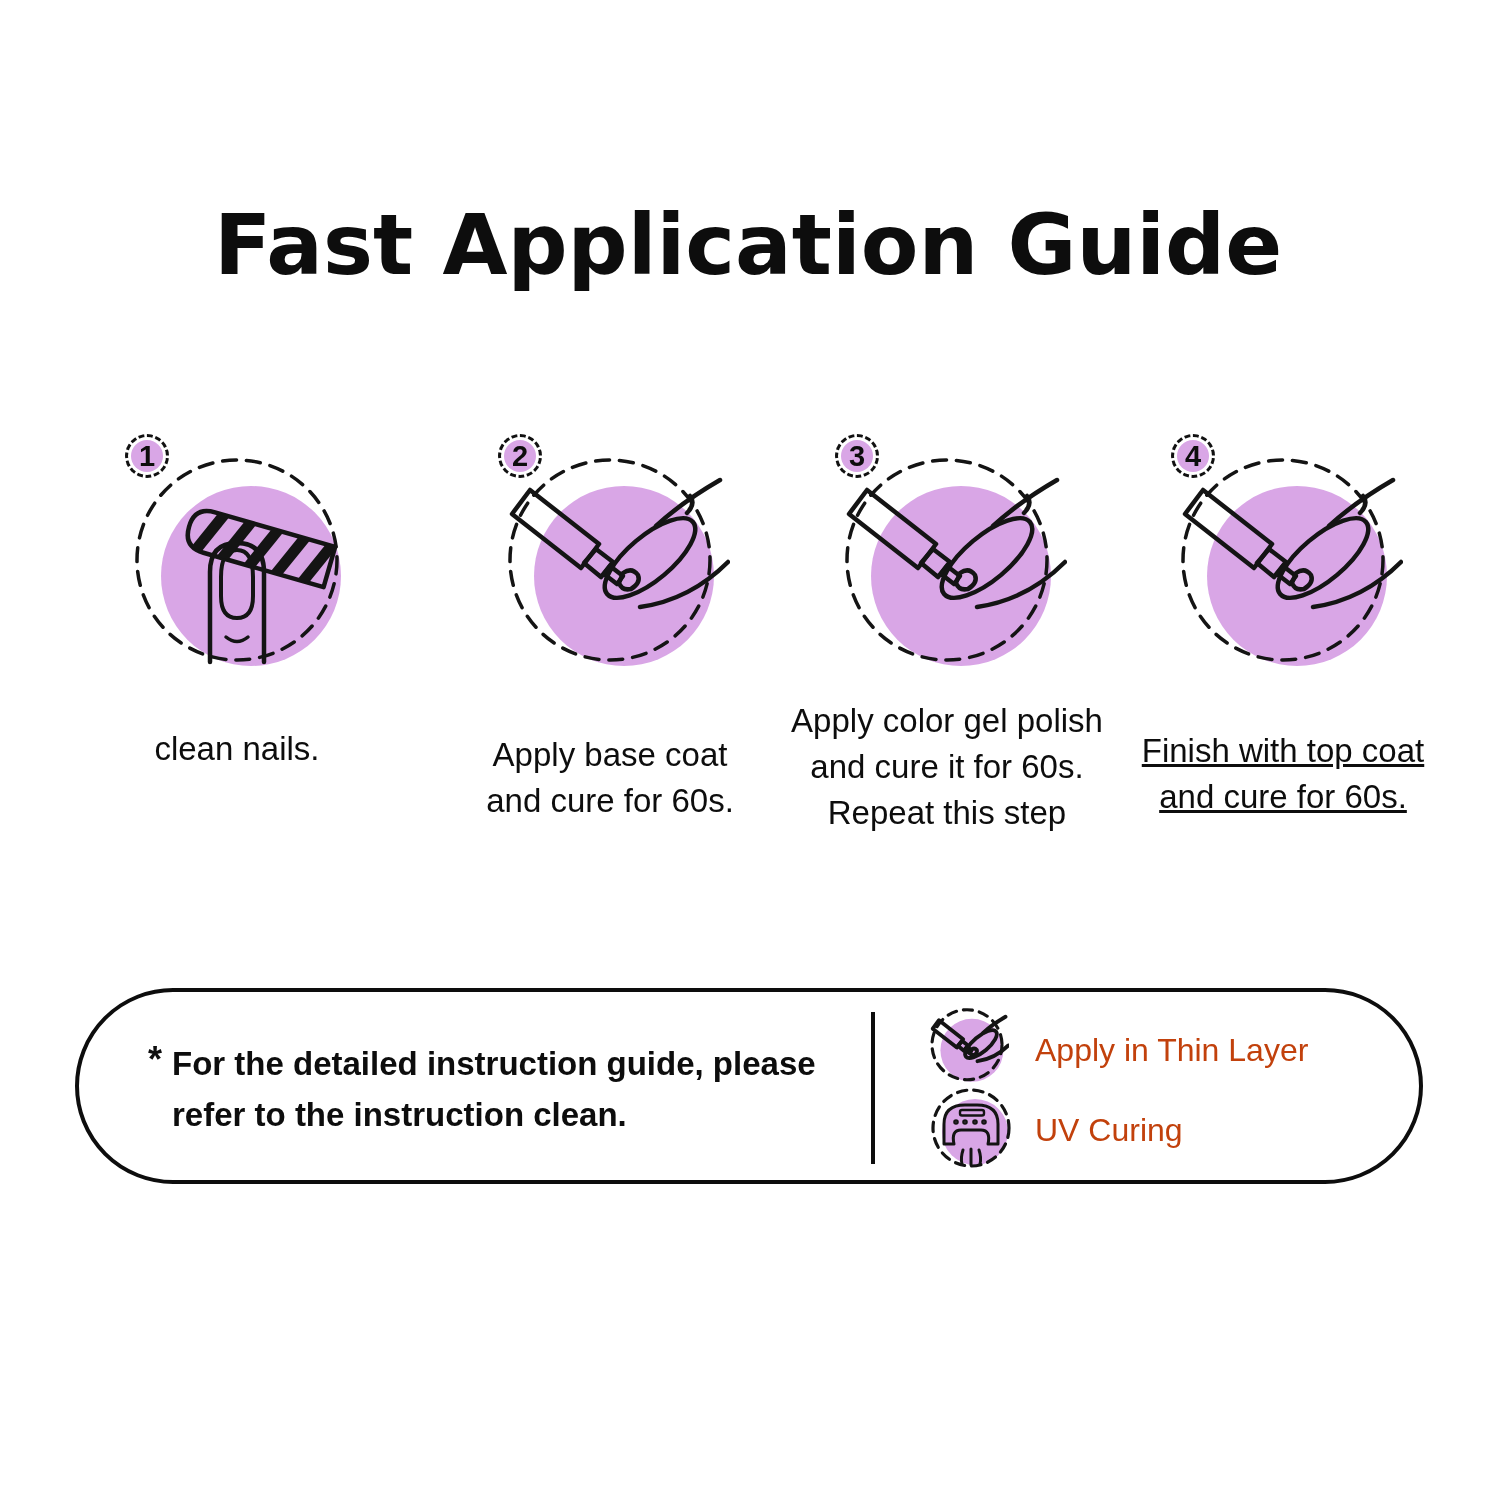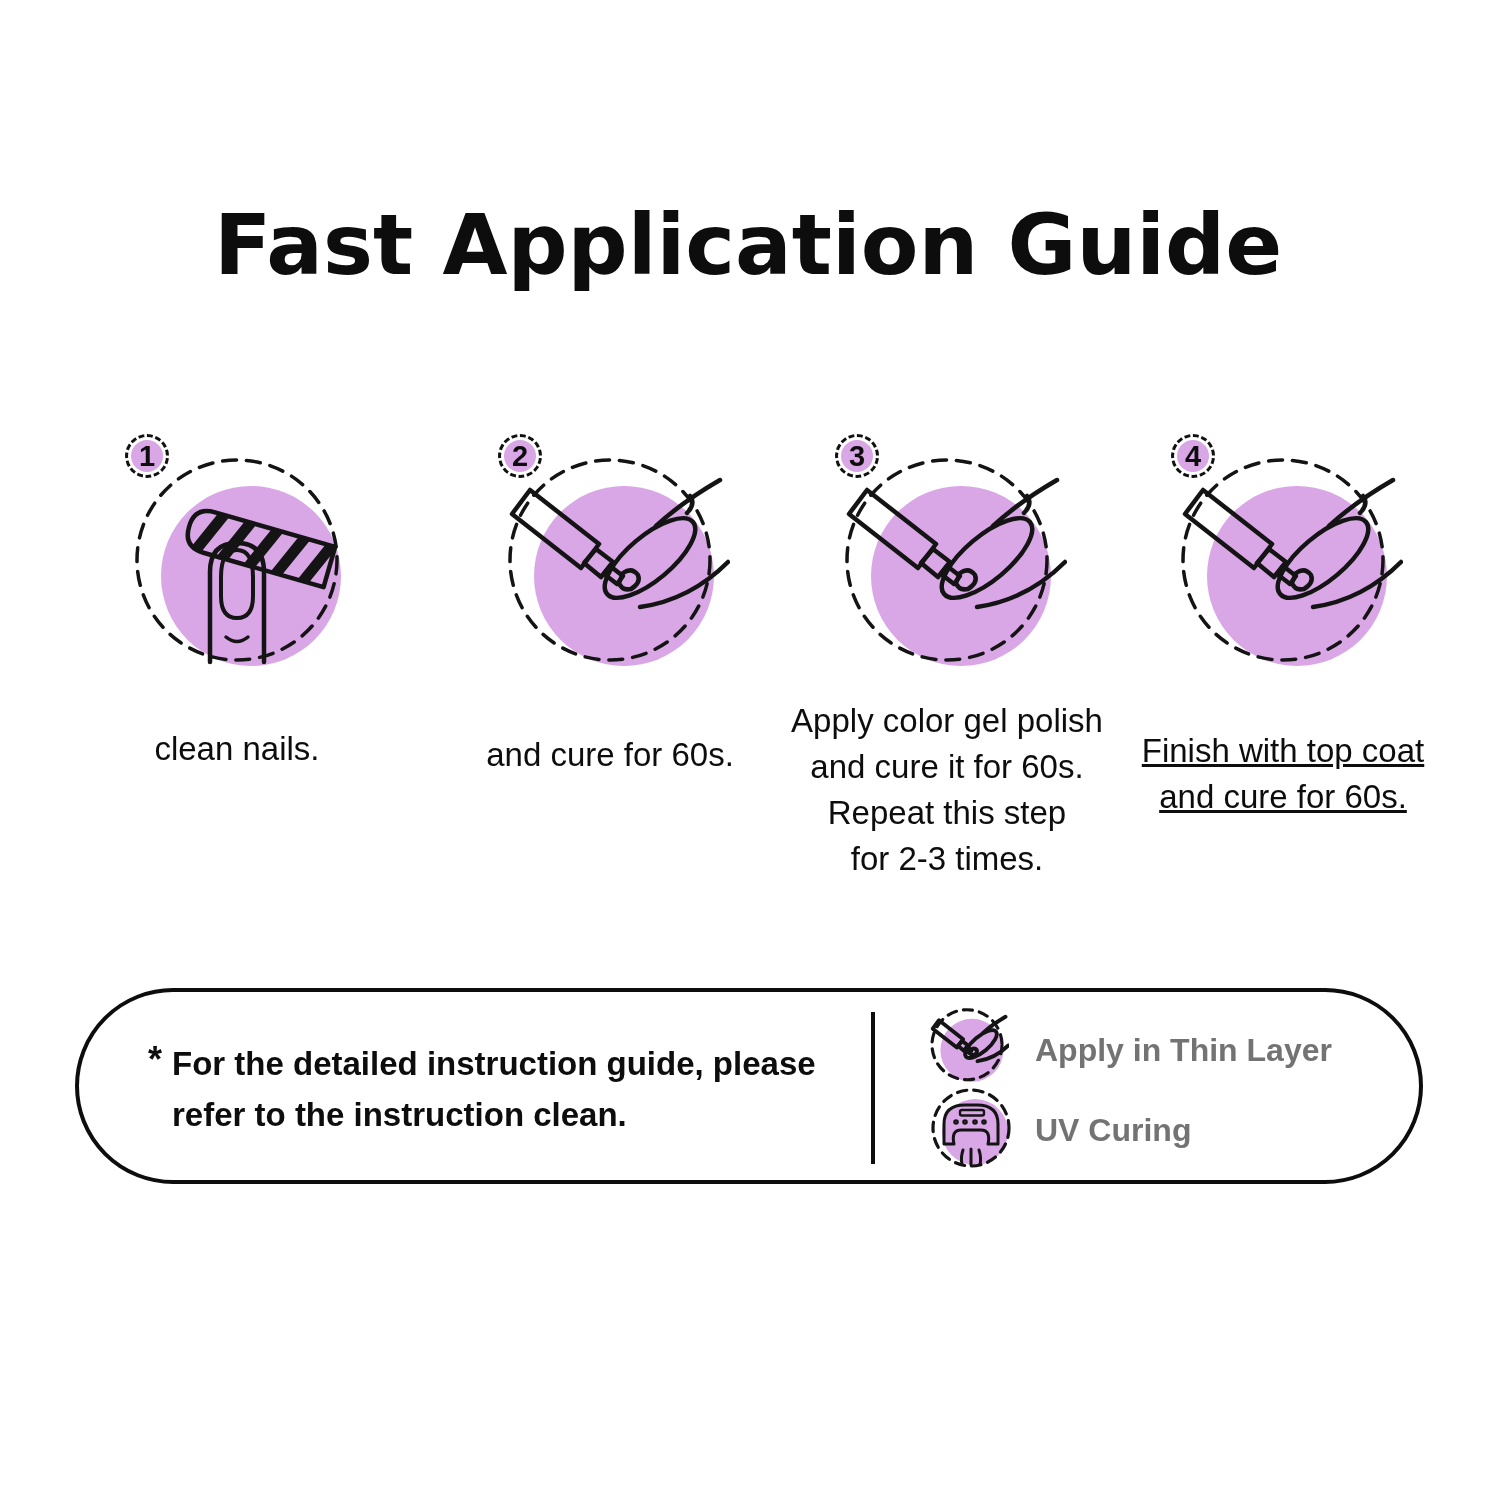--- a/index.html
+++ b/index.html
@@ -31,21 +31,21 @@
   .step-3 .caption{top:288px;} .step-4 .caption{top:318px;text-decoration:underline;}
 
   
   .note-box{position:absolute;left:75px;top:988px;width:1348px;height:196px;box-sizing:border-box;
             border:4px solid #0d0d0d;border-radius:98px;background:#fff;}
   .footnote{position:absolute;left:148px;top:1038px;display:flex;font-size:33px;font-weight:700;
             line-height:51px;color:#0d0d0d;}
   .fn-marker{font-size:36px;margin-right:10px;position:relative;top:-4px;}
   .divider{position:absolute;left:871px;top:1012px;width:4px;height:152px;background:#0d0d0d;}
 
-  .legend-label{position:absolute;left:1035px;font-size:32px;font-weight:700;color:#737373;
+  .legend-label{position:absolute;left:1035px;font-size:32px;font-weight:400;color:#c2410c;
                 white-space:nowrap;}
   .legend-label.l1{top:1032px;} .legend-label.l2{top:1112px;}
   .legend-icon{position:absolute;}
   .legend-icon.i1{left:925px;top:992px;}
   .legend-icon.i2{left:927px;top:1086px;}
 
   .st{stroke:#141414;fill:none;stroke-linecap:round;stroke-linejoin:round;}
 </style>
 </head>
 <body>
@@ -100,20 +100,21 @@
         <path d="M230,70 Q192,92 166,116"></path>
         <path d="M197,103 q9,-9 3,-17"></path>
         <path d="M238,152 Q200,190 150,197"></path>
       </g>
     </svg>
     <div class="badge">
       <span class="badge-fill"></span>
       <span class="badge-num">2</span>
     </div>
     <div class="caption">
+      <div>Apply base coat</div>
       <div>and cure for 60s.</div>
       <div></div>
       <div></div>
     </div>
   </div>
 
   <div class="step step-3">
     <svg class="step-icon" width="240" height="270" viewBox="0 0 240 270">
       <circle cx="134" cy="166" r="90" fill="#D9A6E6"></circle>
       <circle class="st" cx="120" cy="150" r="100" stroke-width="3.5" stroke-dasharray="14 10"></circle>
@@ -129,21 +130,20 @@
       </g>
     </svg>
     <div class="badge">
       <span class="badge-fill"></span>
       <span class="badge-num">3</span>
     </div>
     <div class="caption">
       <div>Apply color gel polish</div>
       <div>and cure it for 60s.</div>
       <div>Repeat this step</div>
-      <div>for 2-3 times.</div>
     </div>
   </div>
 
   <div class="step step-4">
     <svg class="step-icon" width="240" height="270" viewBox="0 0 240 270">
       <circle cx="134" cy="166" r="90" fill="#D9A6E6"></circle>
       <circle class="st" cx="120" cy="150" r="100" stroke-width="3.5" stroke-dasharray="14 10"></circle>
       <g class="st" stroke-width="4.5">
         <path d="M22,104 L40,80 L109,134 L91,158 Z"></path>
         <path d="M94,153 L106,139 L123,152 L111,167 Z"></path>

